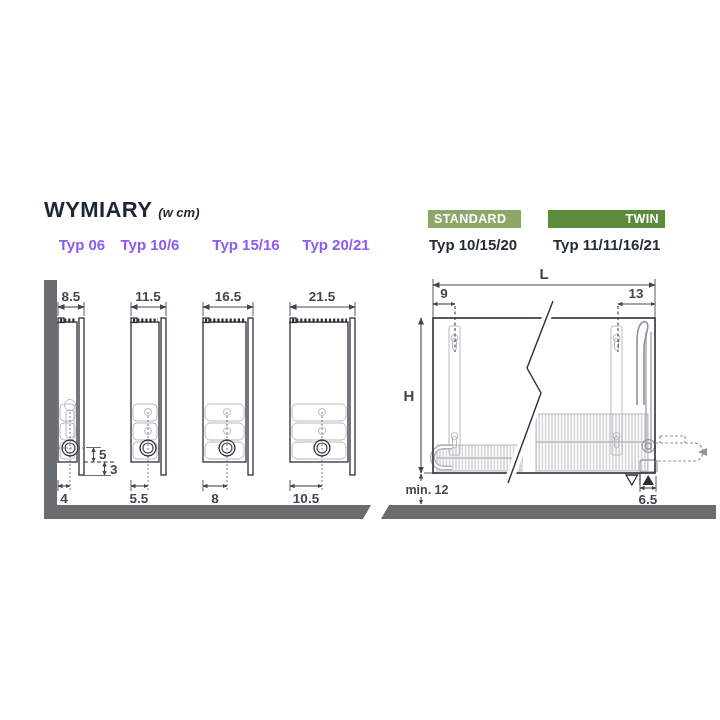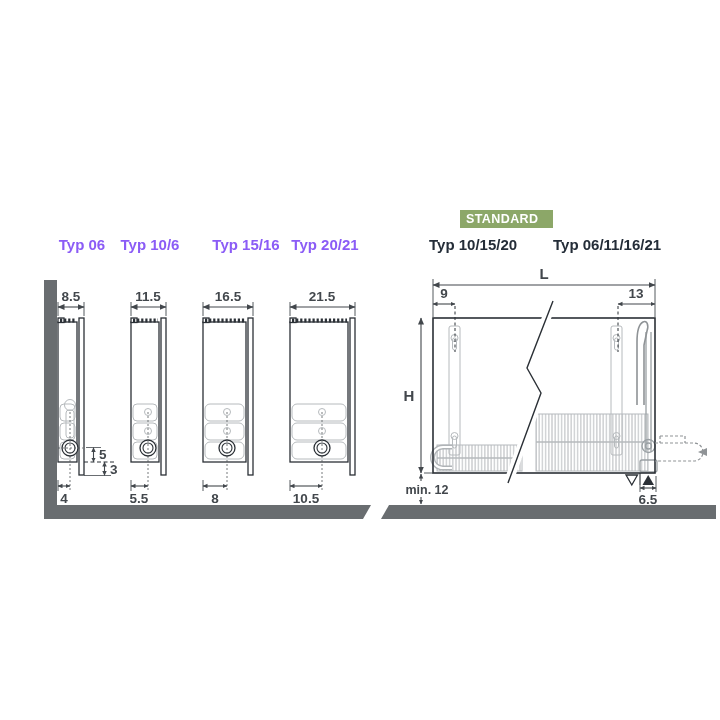--- a/index.html
+++ b/index.html
@@ -8,21 +8,21 @@
   #stage { position:relative; width:720px; height:720px; background:#fff; }
 
   .title-block { position:absolute; left:44px; top:197px; white-space:nowrap; }
   .title-main  { font-size:22px; font-weight:bold; color:#1d2633; letter-spacing:0.4px; }
   .title-unit  { font-size:13px; font-style:italic; font-weight:600; color:#1d2633; margin-left:6px; }
 
   .col-header { position:absolute; top:236px; transform:translateX(-50%);
                 font-size:15px; font-weight:bold; color:#8b5cf6; white-space:nowrap; }
 
   .badge { position:absolute; top:210px; height:18px; line-height:18px;
-           font-size:12.5px; font-weight:bold; color:#ffffff; letter-spacing:0.4px;margin-left:32px; }
+           font-size:12.5px; font-weight:bold; color:#ffffff; letter-spacing:0.4px; }
   .badge.standard { left:428px; width:93px;  text-align:left;  padding-left:6px; }
   .badge.twin     { left:548px; width:117px; text-align:right; padding-right:6px; }
   .variant-types  { position:absolute; top:236px; font-size:15px; font-weight:bold;
                     color:#242d38; white-space:nowrap; }
   .variant-types.standard { left:429px; }
   .variant-types.twin     { left:553px; }
 
   svg { position:absolute; left:0; top:0; }
   text { font-family:"Liberation Sans", sans-serif; }
   .dimtxt  { font-size:13.5px; font-weight:bold; fill:#42474c; }
@@ -31,29 +31,33 @@
   .extline { stroke:#42474c; stroke-width:0.9; }
   .outline { stroke:#2b3036; stroke-width:1.3; fill:#ffffff; }
   .lite    { stroke:#b6babd; stroke-width:1; fill:none; }
   .mid     { stroke:#9aa0a4; stroke-width:1.3; fill:none; }
 </style>
 </head>
 <body>
 
 <div id="stage">
 
+  <div class="title-block">
+    <span class="title-main">WYMIARY</span><span class="title-unit">(w cm)</span>
+  </div>
 
   <div class="col-header" style="left:82px">Typ 06</div>
   <div class="col-header" style="left:150px">Typ 10/6</div>
   <div class="col-header" style="left:246px">Typ 15/16</div>
-  <div class="col-header" style="left:325px">Typ 20/21</div>
+  <div class="col-header" style="left:336px">Typ 20/21</div>
 
   <div class="badge standard" style="background: rgb(140, 167, 104);">STANDARD</div>
+  <div class="badge twin" style="background: rgb(92, 139, 59);">TWIN</div>
   <div class="variant-types standard">Typ 10/15/20</div>
-  <div class="variant-types twin">Typ 06/11/16/21</div>
+  <div class="variant-types twin">Typ 11/11/16/21</div>
 
   <svg width="720" height="720" viewBox="0 0 720 720">
     <defs>
       <marker id="arr" markerWidth="8" markerHeight="7" refX="6.5" refY="3" orient="auto-start-reverse" markerUnits="userSpaceOnUse">
         <path d="M0,0 L7,3 L0,6 Z" fill="#42474c"></path>
       </marker>
       <marker id="arrS" markerWidth="6" markerHeight="6" refX="4.5" refY="2.25" orient="auto-start-reverse" markerUnits="userSpaceOnUse">
         <path d="M0,0 L4.8,2.25 L0,4.5 Z" fill="#42474c"></path>
       </marker>
       <pattern id="fins" width="3.2" height="6" patternUnits="userSpaceOnUse">

